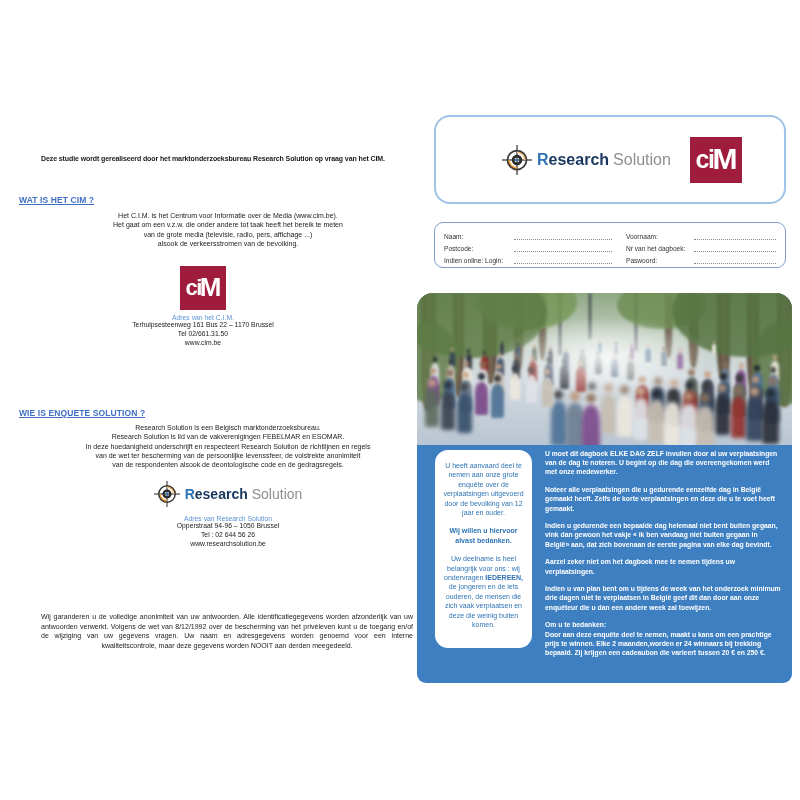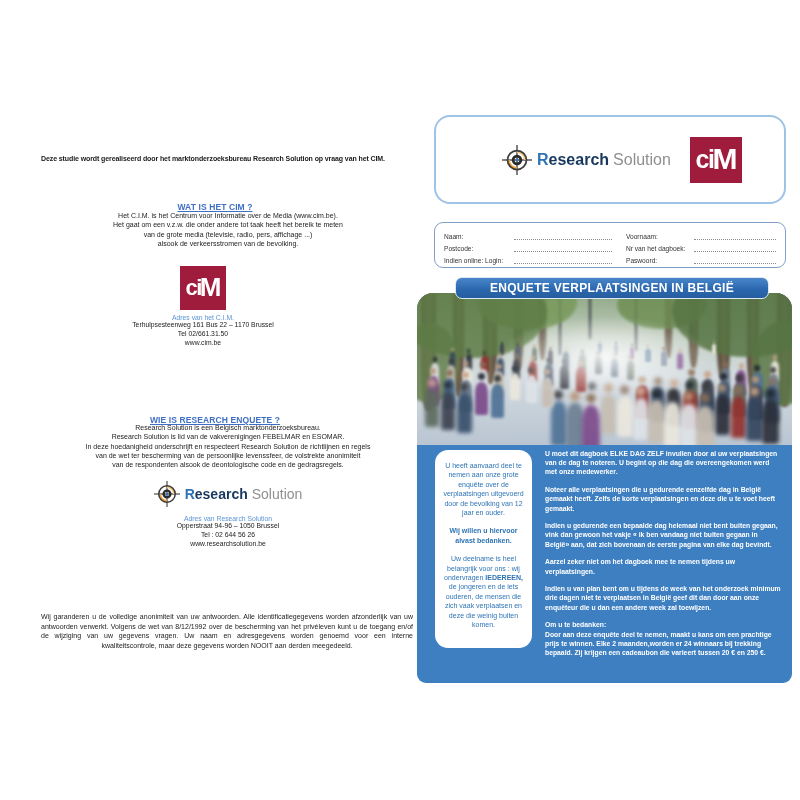--- a/index.html
+++ b/index.html
@@ -2,21 +2,21 @@
 <html><head>
 <meta charset="utf-8">
 <style>
   html,body{margin:0;padding:0;background:#fff;}
   .canvas{position:relative;width:800px;height:800px;background:#ffffff;overflow:hidden;
           font-family:"Liberation Sans",sans-serif;color:#1a1a1a;}
   .abs{position:absolute;margin-left:24px;}
 
   
   .intro{left:17px;top:155px;width:378px;font-size:7px;font-weight:bold;letter-spacing:-0.1px;white-space:nowrap;}
-  .h-blue{left:15px;width:378px;text-align:center;margin:11px;font-size:8.5px;font-weight:bold;
+  .h-blue{left:15px;width:378px;margin:4px;font-size:8.5px;font-weight:bold;
           color:#3f6fc4;text-decoration:underline;letter-spacing:0.1px;}
   .h-cim{top:191px;} .h-rs{top:404px;}
   .para{left:15px;width:378px;text-align:center;font-size:7px;line-height:9.3px;color:#222;}
   .cim-desc{top:211px;} .rs-desc{top:423px;}
   .cim-block{left:15px;top:266px;width:378px;text-align:center;transform:translateX(-25px);}
   .cim-logo{width:46px;height:44px;background:#a01c3c;color:#fff;display:inline-flex;align-items:center;
             justify-content:center;font-weight:bold;}
   .cim-logo .ci{font-size:22px;letter-spacing:-1.5px;}
   .cim-logo .m{font-size:26px;letter-spacing:-1px;margin-left:-1px;transform:translateY(-1px);}
   .cim-logo.lg{width:52px;height:46px;}
@@ -92,21 +92,21 @@
     <div class="cim-logo">
       <span class="ci">ci</span>
         <span class="m">M</span>
     </div>
     <div class="addr-label">Adres van het C.I.M.</div>
     <div class="addr-line">Terhulpsesteenweg 161 Bus 22 – 1170 Brussel</div>
     <div class="addr-line">Tel  02/661.31.50</div>
     <div class="addr-line">www.cim.be</div>
   </div>
 
-  <div class="abs h-blue h-rs">WIE IS RESEARCH ENQUETE ?</div>
+  <div class="abs h-blue h-rs">WIE IS ENQUETE SOLUTION ?</div>
 
   <div class="abs para rs-desc">
     <div>Research Solution is een Belgisch marktonderzoeksbureau.</div>
     <div>Research Solution is lid van de vakverenigingen  FEBELMAR en ESOMAR.</div>
     <div>In deze hoedanigheid onderschrijft en respecteert Research Solution de richtlijnen en regels</div>
     <div>van de wet ter bescherming van de persoonlijke levenssfeer, de volstrekte anonimiteit</div>
     <div>van de respondenten alsook de deontologische code en de gedragsregels.</div>
   </div>
 
   <div class="abs rs-block">
@@ -163,21 +163,20 @@
       <span class="dots dots-b"></span>
     </div>
     <div class="form-row">
       <span class="flabel fl-1">Indien online: Login:</span>
       <span class="dots dots-a"></span>
       <span class="flabel fl-2">Paswoord:</span>
       <span class="dots dots-b"></span>
     </div>
   </div>
 
-  <div class="abs banner">ENQUETE VERPLAATSINGEN IN BELGIË</div>
 
   <div class="abs scene">
     <div class="photo">
         <div class="lamp" style="left: 172px; width: 1.5px; height: 46px;"></div>
         <div class="lamp" style="left: 218px; width: 2px; height: 58px;"></div>
         <div class="lamp" style="left: 142px; width: 2px; height: 62px;"></div>
         <div class="trunk" style="left: 360px; width: 15px; height: 113.861px;"></div>
         <div class="trunk" style="left: 330px; width: 12px; height: 100.706px;"></div>
         <div class="trunk" style="left: 300px; width: 13px; height: 87.5508px;"></div>
         <div class="trunk" style="left: 272px; width: 9px; height: 75.2727px;"></div>

